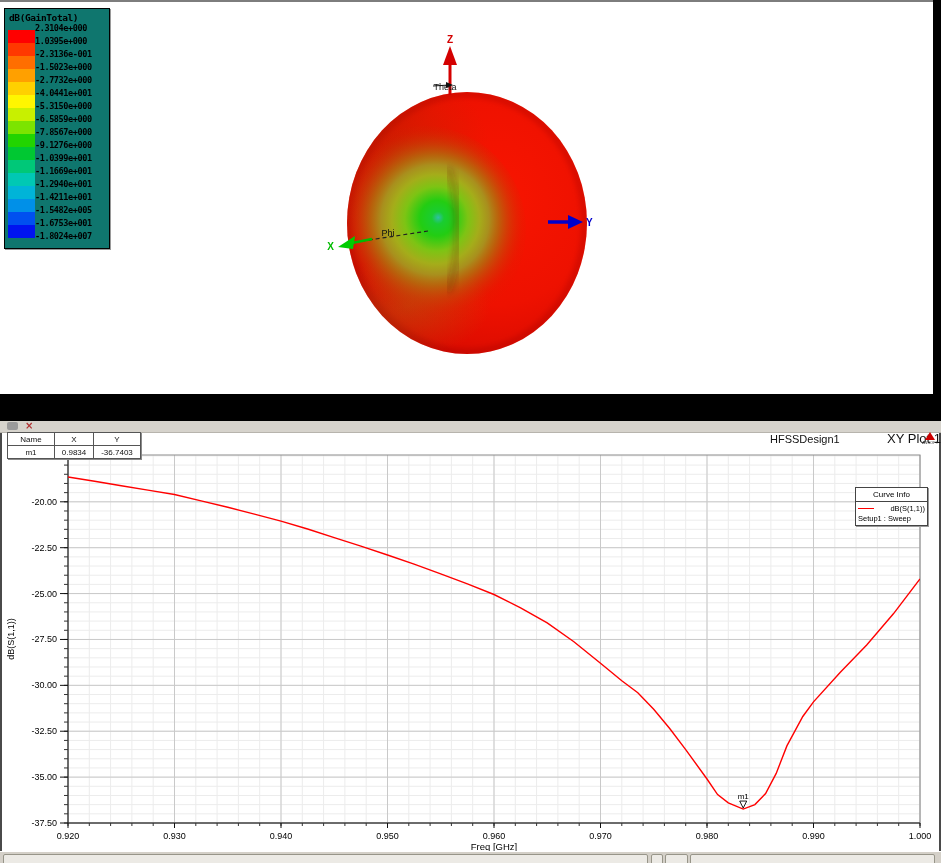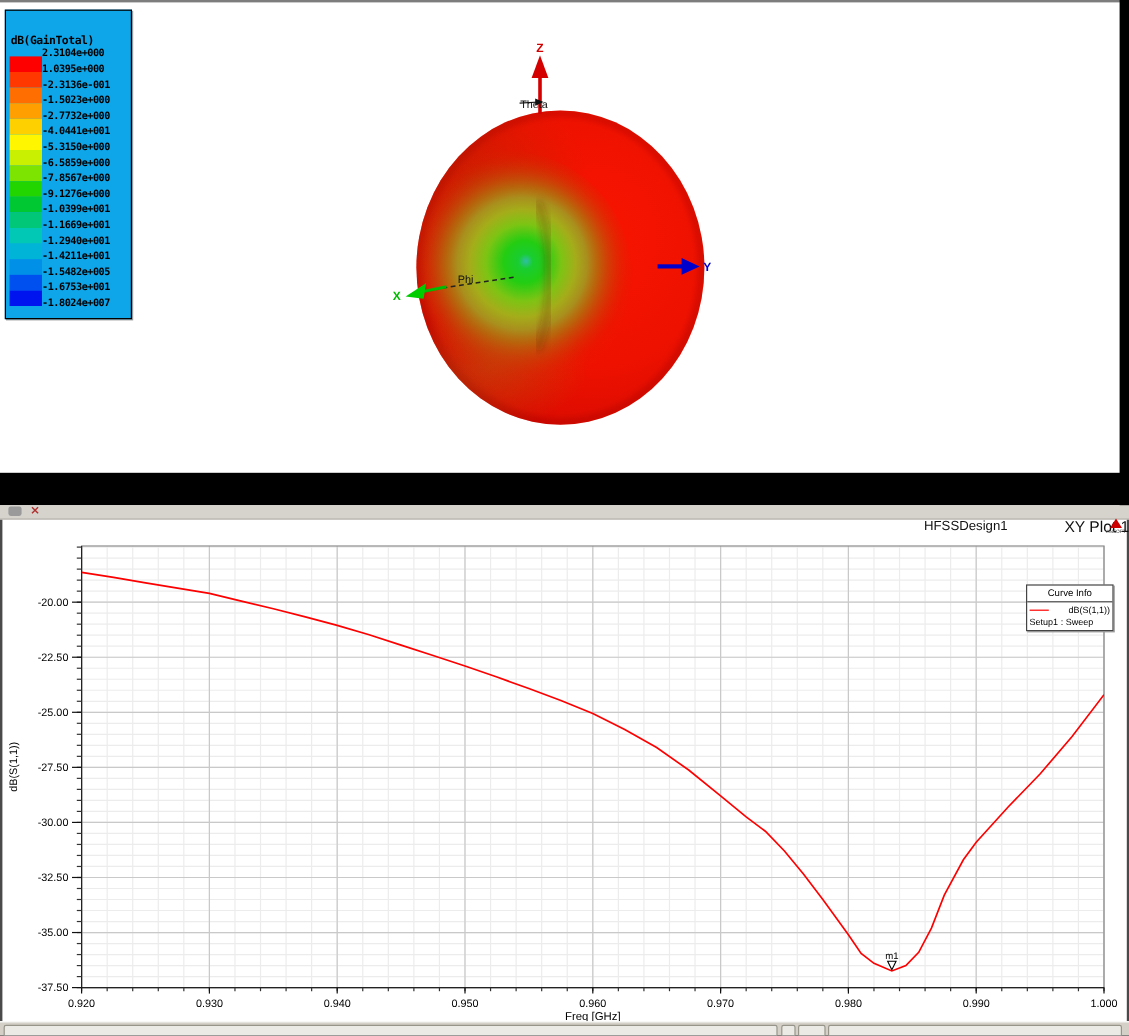--- a/index.html
+++ b/index.html
@@ -9,22 +9,22 @@
 
   
   #top-edge{left:0;top:0;width:941px;height:2px;background:#7d7d7d;z-index:4;}
   #right-edge{right:0;top:0;width:8px;height:425px;background:#000;z-index:4;}
   #band-black{left:0;top:394px;width:941px;height:27px;background:#000;z-index:4;}
   #strip-gray{left:0;top:421px;width:941px;height:11px;background:#d6d3cc;border-bottom:1px solid #b7b4ad;z-index:4;}
   #icon-frag-1{left:7px;top:422px;width:11px;height:8px;background:#9a9a9a;border-radius:2px;z-index:5;}
   #icon-frag-2{left:25px;top:421px;width:9px;height:9px;z-index:5;color:#b03030;font:bold 10px "DejaVu Sans",sans-serif;line-height:9px;}
 
   
-  #colorbar{left:4px;top:8px;width:99px;background:#0ea5e9;border:1px solid #000;
-            box-shadow:1px 1px 0 #9a9a9a;padding:20px 2px 4px 3px;z-index:6;}
+  #colorbar{left:4px;top:8px;width:99px;background:#0f766e;border:1px solid #000;
+            box-shadow:1px 1px 0 #9a9a9a;padding:3px 2px 4px 3px;z-index:6;}
   #colorbar .cb-title{font:bold 9.5px "DejaVu Sans Mono",monospace;letter-spacing:-0.4px;margin:0 0 0 1px;}
   #cb-row{display:flex;}
   #cb-strip{width:27px;margin-top:7px;}
   #cb-strip div{height:13px;}
   #cb-labels{flex:1;}
   #cb-labels div{height:13px;line-height:13px;font:bold 8.5px "DejaVu Sans Mono",monospace;
                  letter-spacing:-0.4px;text-align:left;padding-right:1px;white-space:nowrap;}
 
   
   #plot-window{left:0;top:432px;width:937px;height:419px;background:#fff;
@@ -419,20 +419,34 @@
   </svg>
 
   <div class="abs" id="plot-window"></div>
   <div class="abs" id="plot-title">XY Plot 1</div>
   <div class="abs" id="design-name">HFSSDesign1</div>
   <div class="abs" id="ansoft-logo">
     <div class="tri"></div>
     <div class="txt">ANSOFT</div>
   </div>
 
+  <table class="abs" id="marker-table">
+    <tbody>
+        <tr>
+      <td class="c-name">Name</td>
+      <td class="c-x">X</td>
+      <td class="c-y">Y</td>
+    </tr>
+    <tr>
+      <td>m1</td>
+      <td>0.9834</td>
+      <td>-36.7403</td>
+    </tr>
+  </tbody>
+    </table>
 
   <div class="abs" id="curve-info">
     <div class="ci-head">Curve Info</div>
     <div class="ci-row">
       <div class="ci-sample"></div>
       <div class="ci-series">dB(S(1,1))</div>
     </div>
     <div class="ci-setup">Setup1 : Sweep</div>
   </div>
 

